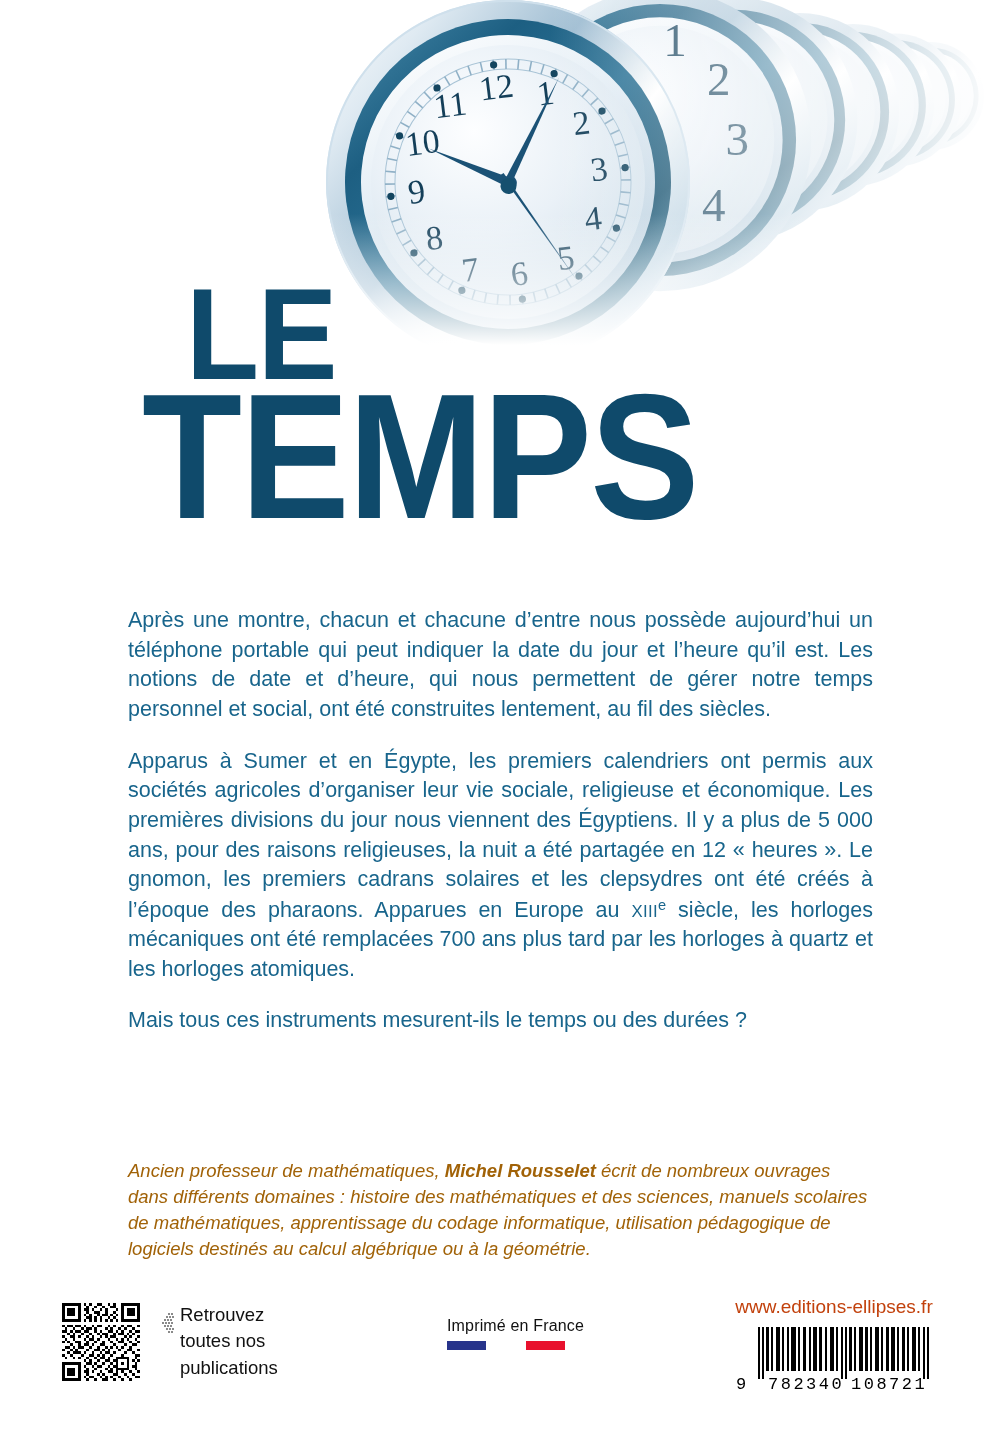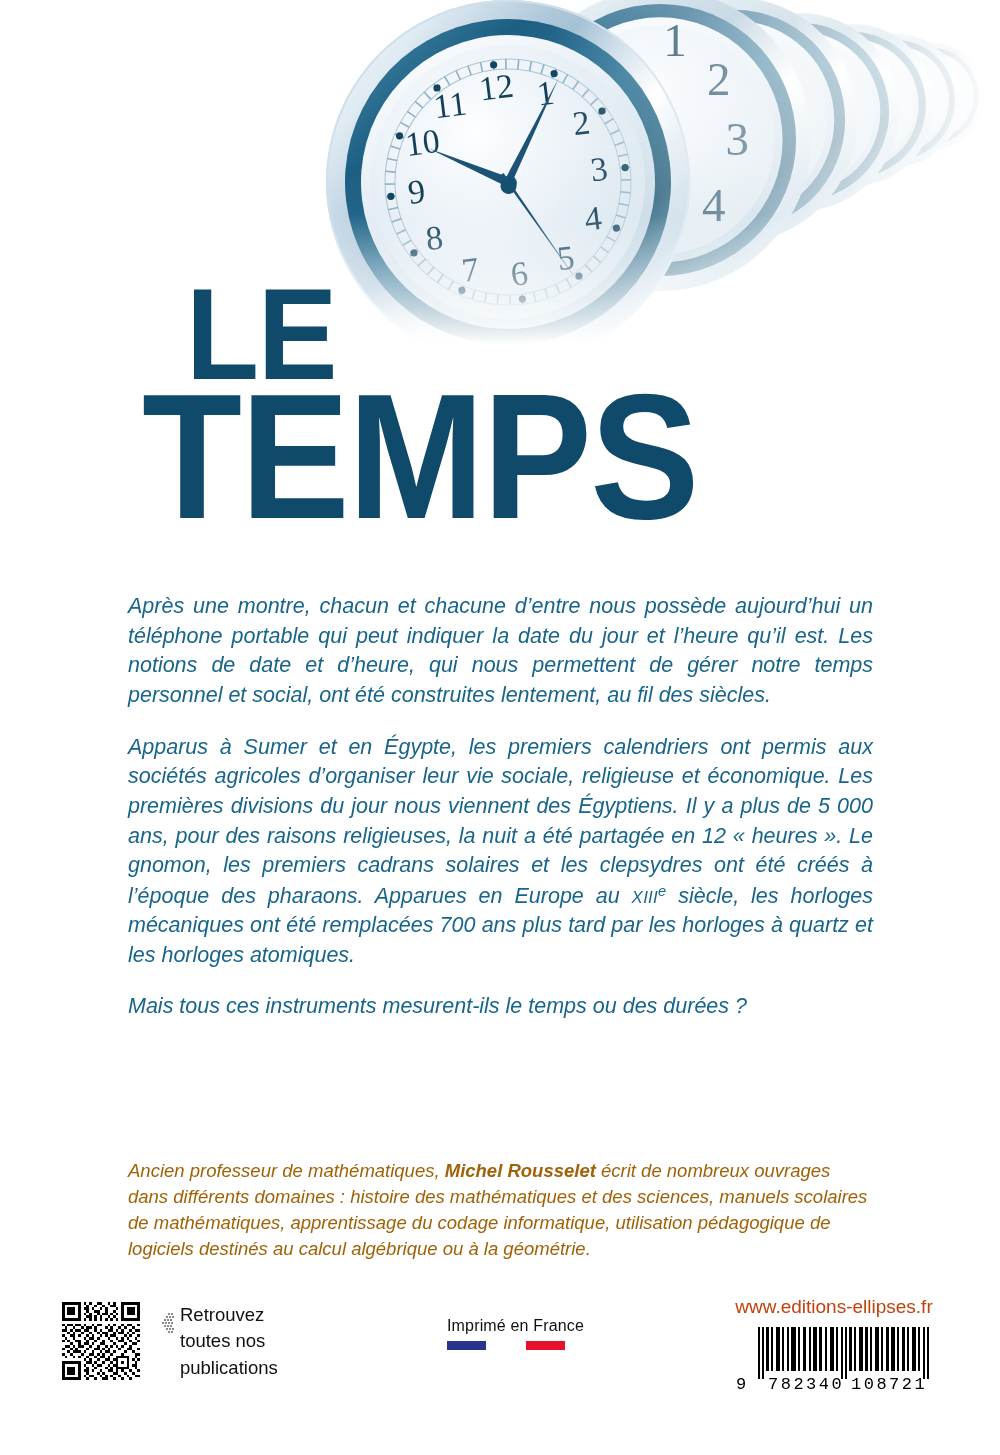--- a/index.html
+++ b/index.html
@@ -63,22 +63,21 @@
     position: absolute;
     left: 128px;
     top: 592px;
     width: 745px;
     color: #18658c;
     font-size: 21.5px;
     line-height: 1.38;
     text-align: justify;
   }
   #blurb p {
-    margin: 0 0 22px 0;
-    font-style: italic;
+    margin: 14px 0 22px 0;
   }
   #blurb p:last-child {
     margin-bottom: 0;
   }
   .smallcaps {
     font-size: 0.78em;
     letter-spacing: 0.02em;
   }
   .sup {
     font-size: 0.68em;
@@ -109,21 +108,21 @@
     top: 1290px;
     width: 1000px;
     height: 130px;
   }
 
   #qr-group {
     position: absolute;
     left: 62px;
     top: 12px;
     display: flex;
-    align-items: flex-start;
+    align-items: flex-end;
   }
   #qr-code {
     width: 78px;
     height: 78px;
     display: block;
   }
   #scan-icon {
     width: 20px;
     height: 22px;
     margin-left: 14px;

